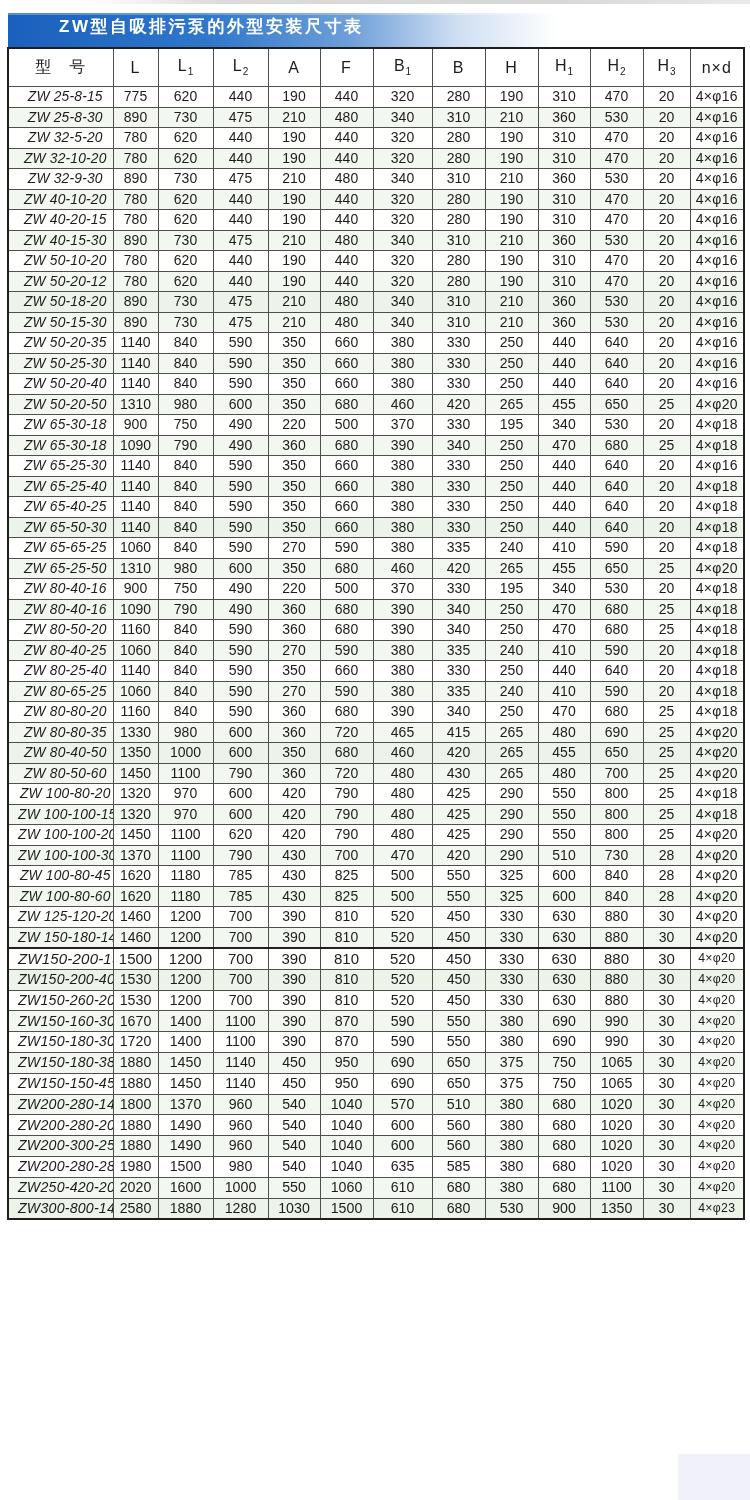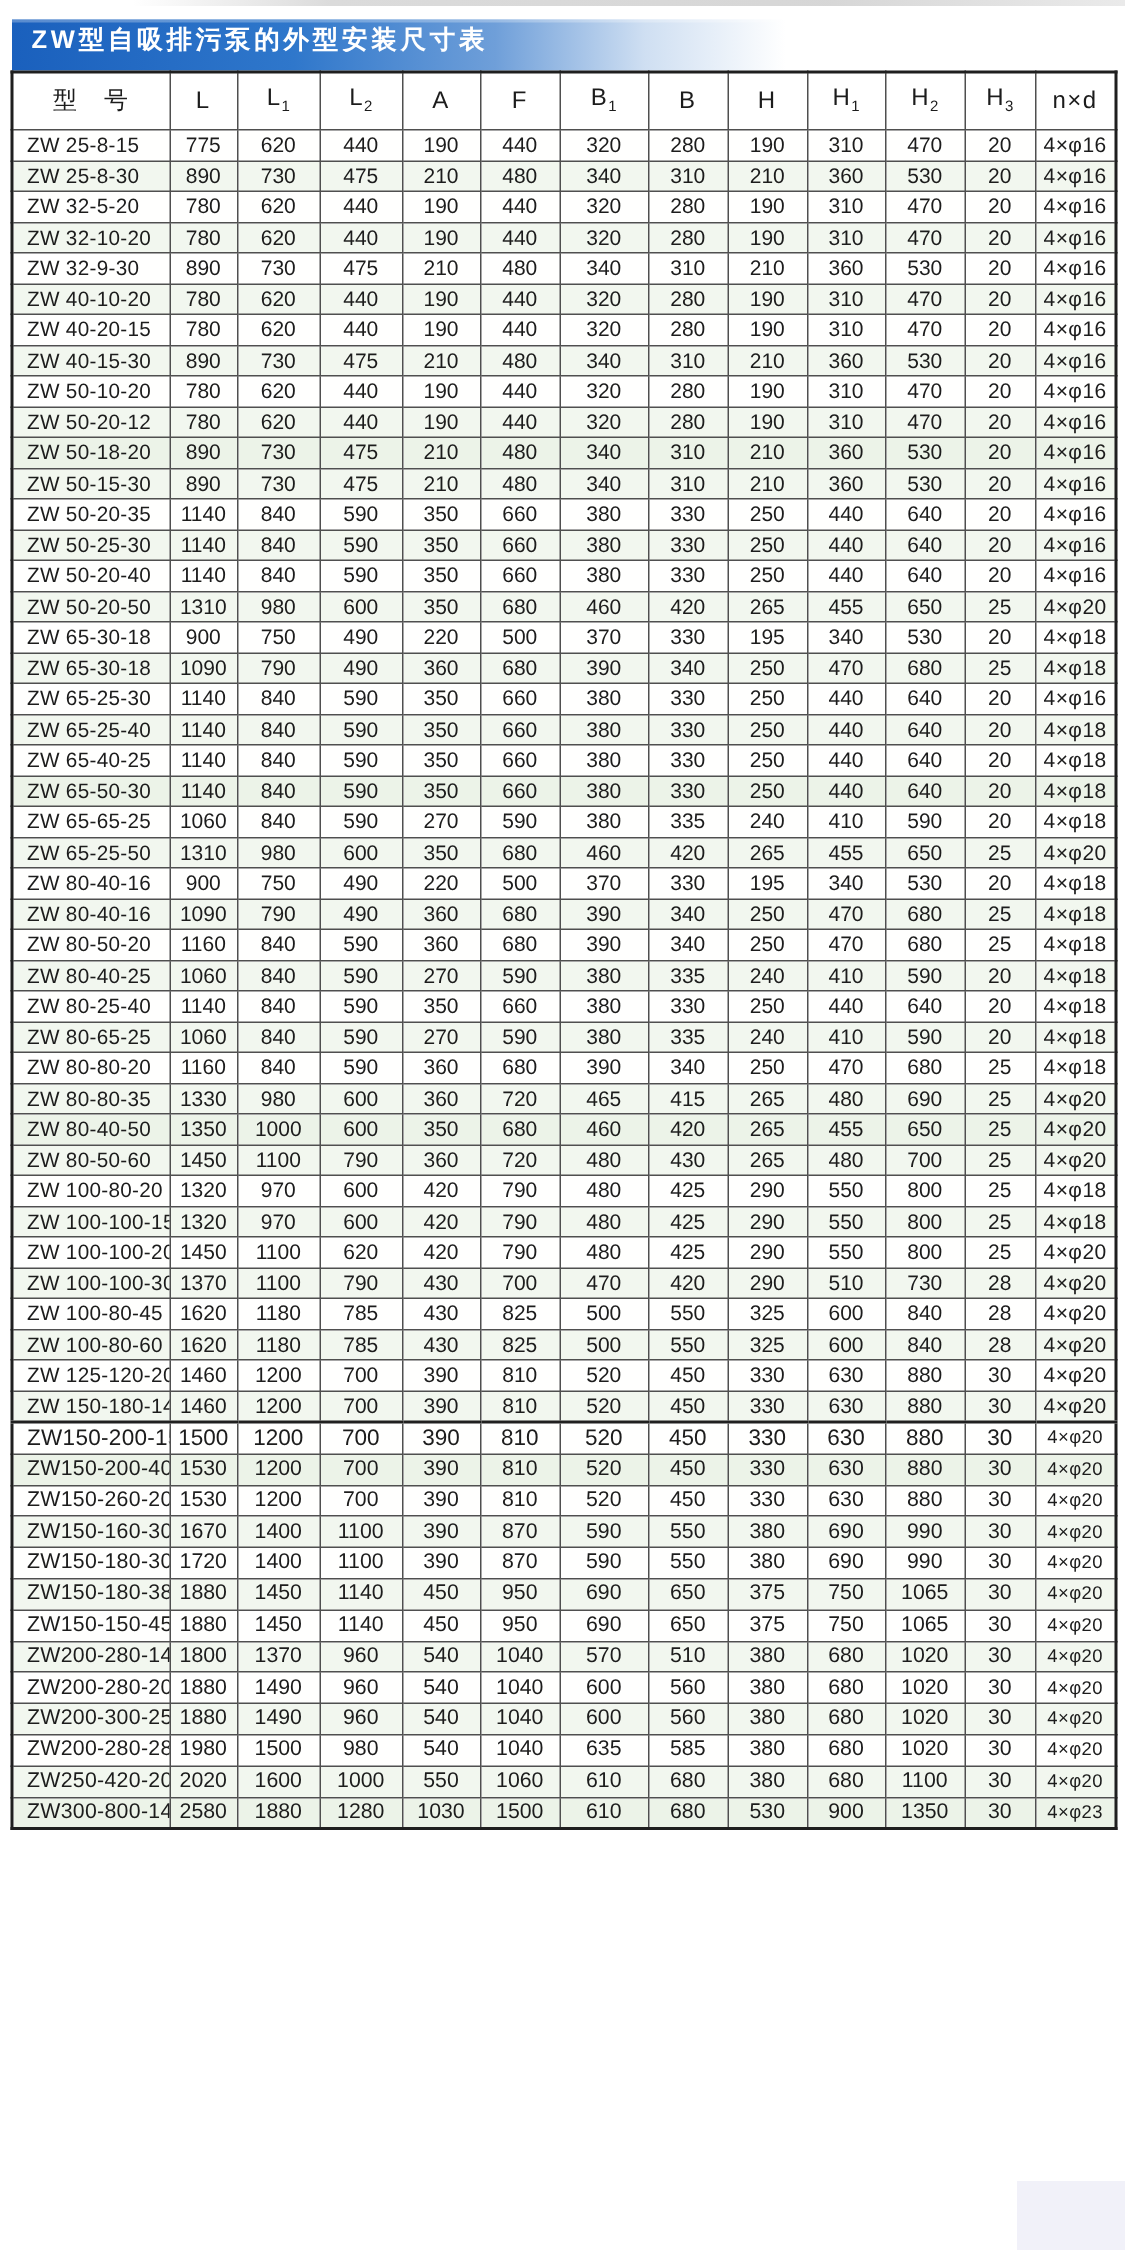--- a/index.html
+++ b/index.html
@@ -10,20 +10,21 @@
   .top-scan-edge{
     position:absolute;top:0;left:88px;right:0;height:4px;
     background:linear-gradient(90deg, rgba(205,205,205,0) 0%, #cfcfcf 20%, #c9c9c9 70%, #e3e3e3 100%);
     opacity:.75;
   }
   .title-bar{
     position:absolute;top:13px;left:8px;width:586px;height:38px;
     background:linear-gradient(90deg, var(--title_left,#1a60bd) 0%, var(--title_mid1,#2f77cb) 32%,
       var(--title_mid2,#6f9fd9) 55%, var(--title_mid3,#cfdff2) 72%, var(--title_fade,#ffffff) 88%);
     box-shadow:inset 0 2px 0 rgba(255,255,255,0.28);
+    padding-left:38px;
   }
   .title-text{
     display:block;padding-left:13px;line-height:27px;
     font-size:17px;font-weight:bold;letter-spacing:2.5px;
     color:var(--title_text,#ffffff);white-space:nowrap;
   }
   table.dim-table{
     position:absolute;top:47px;left:7px;width:737px;
     border-collapse:collapse;table-layout:fixed;
     border:2.5px solid var(--table_border,#1f1f1f);
@@ -32,21 +33,21 @@
   .dim-table th, .dim-table td{
     border:1px solid var(--grid_line,#4f4f4f);
     padding:0;overflow:hidden;white-space:nowrap;
   }
   .dim-table th{
     height:37px;font-size:16px;font-weight:normal;text-align:center;
     background:#ffffff;letter-spacing:1px;
   }
   .dim-table th sub{font-size:10px;letter-spacing:0;}
   .dim-table td{height:19.5px;font-size:14px;text-align:center;line-height:19.5px;}
-  .dim-table td.model{text-align:left;padding-left:9px;font-size:13.8px;letter-spacing:0.2px;}
+  .dim-table td.model{text-align:center;padding-left:9px;font-size:13.8px;letter-spacing:0.2px;font-style:italic;}
   .dim-table td.nxd{font-size:14px;letter-spacing:0.3px;}
   .dim-table tbody tr:nth-child(even){background:var(--stripe,#f2f7ef);}
   .dim-table tbody tr:nth-child(11n){background:var(--stripe2,#ecf3e8);}
   .dim-table tbody tr.section-start td{border-top:2.5px solid #202020;}
   .dim-table tbody tr.section-start ~ tr td{height:19.8px;font-size:14.2px;}
   .dim-table tbody tr.section-start td{height:19.8px;font-size:15px;}
   .dim-table tbody tr.section-start td.nxd,
   .dim-table tbody tr.section-start ~ tr td.nxd{font-size:12.3px;}
   .corner-box{
     position:absolute;left:678px;top:1454px;width:72px;height:46px;

